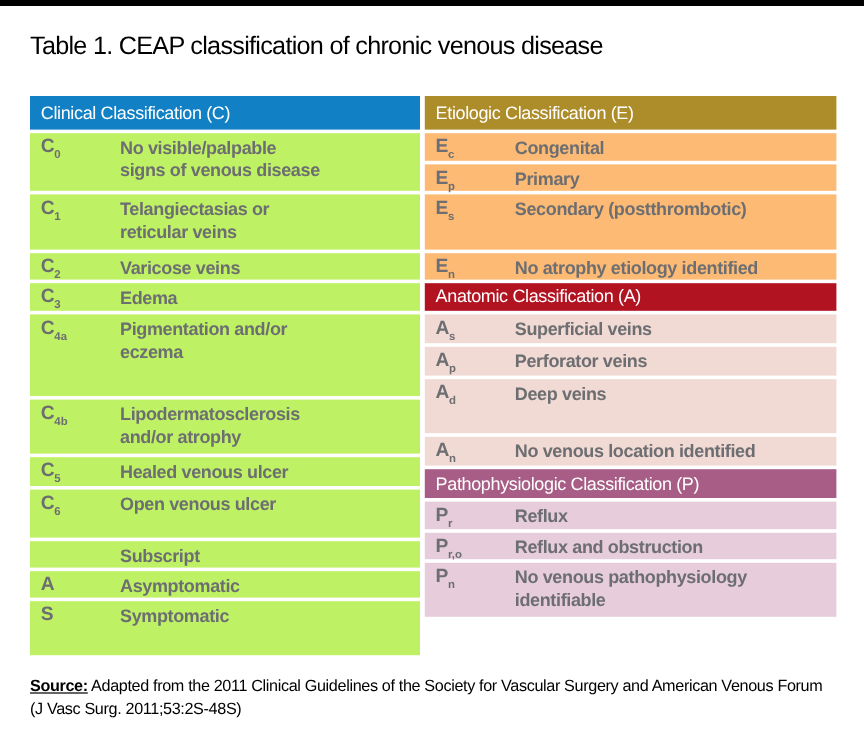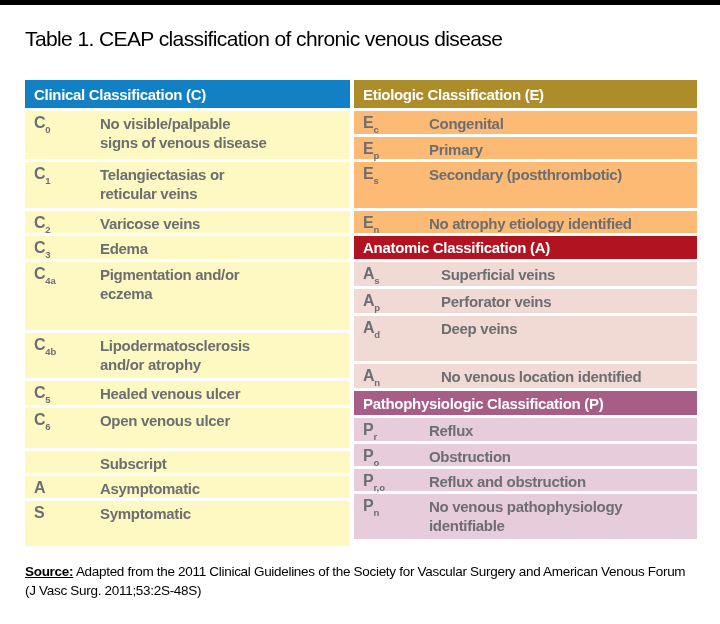--- a/index.html
+++ b/index.html
@@ -9,28 +9,28 @@
   .title  { position:absolute; left:25px; top:27px; width:670px;
             font-size:21px; font-weight:normal; color:#000000; letter-spacing:-0.6px; }
   .table-wrap { position:absolute; left:25px; top:80px; width:672px; display:flex; gap:4px; }
   .col { display:flex; flex-direction:column; row-gap:3px; }
   .col-left  { width:325px; }
   .col-right { width:343px; }
 
   .row { display:flex; align-items:flex-start; padding:3px 0 0 9px;
          font-size:15px; font-weight:bold; color:#6d6e71; letter-spacing:-0.3px; }
   .hdr { display:flex; align-items:center; padding:0 0 0 9px;
-         font-size:15px; font-weight:bold; color:#ffffff; letter-spacing:-0.3px; }
+         font-size:15px; font-weight:normal; color:#ffffff; letter-spacing:-0.3px; }
 
   .h22{height:22px} .h23{height:23px} .h24{height:24px} .h28{height:28px}
   .h45{height:45px} .h46{height:46px} .h48{height:48px} .h50{height:40px} .h51{height:68px}
 
-  .bg-clin { background:#fef9c3; }
+  .bg-clin { background:#bef264; }
   .bg-etio { background:#fdba74; }
-  .bg-anat { background:#f1d9d4;gap:12px; }
+  .bg-anat { background:#f1d9d4; }
   .bg-path { background:#e7ccdb; }
   .hdr-clin { background:#1180c4; }
   .hdr-etio { background:#ad8c2a; }
   .hdr-anat { background:#b11321; }
   .hdr-path { background:#a75d85; }
 
   .code { width:66px; flex-shrink:0; font-size:16px; line-height:18px; }
   .sb   { font-size:9.5px; position:relative; top:5px; letter-spacing:0; }
   .desc { white-space:pre-line; line-height:19px; }
 
@@ -147,24 +147,20 @@
 
     <div class="hdr hdr-path h24">
       <span>Pathophysiologic Classification (P)</span>
     </div>
 
     <div class="row bg-path h23">
       <span class="code"><span>P</span><span class="sb">r</span></span>
       <span class="desc">Reflux</span>
     </div>
     <div class="row bg-path h22">
-      <span class="code"><span>P</span><span class="sb">o</span></span>
-      <span class="desc">Obstruction</span>
-    </div>
-    <div class="row bg-path h22">
       <span class="code"><span>P</span><span class="sb">r,o</span></span>
       <span class="desc">Reflux and obstruction</span>
     </div>
     <div class="row bg-path h45">
       <span class="code"><span>P</span><span class="sb">n</span></span>
       <span class="desc">No venous pathophysiology
 identifiable</span>
     </div>
   </div>
 </div>

